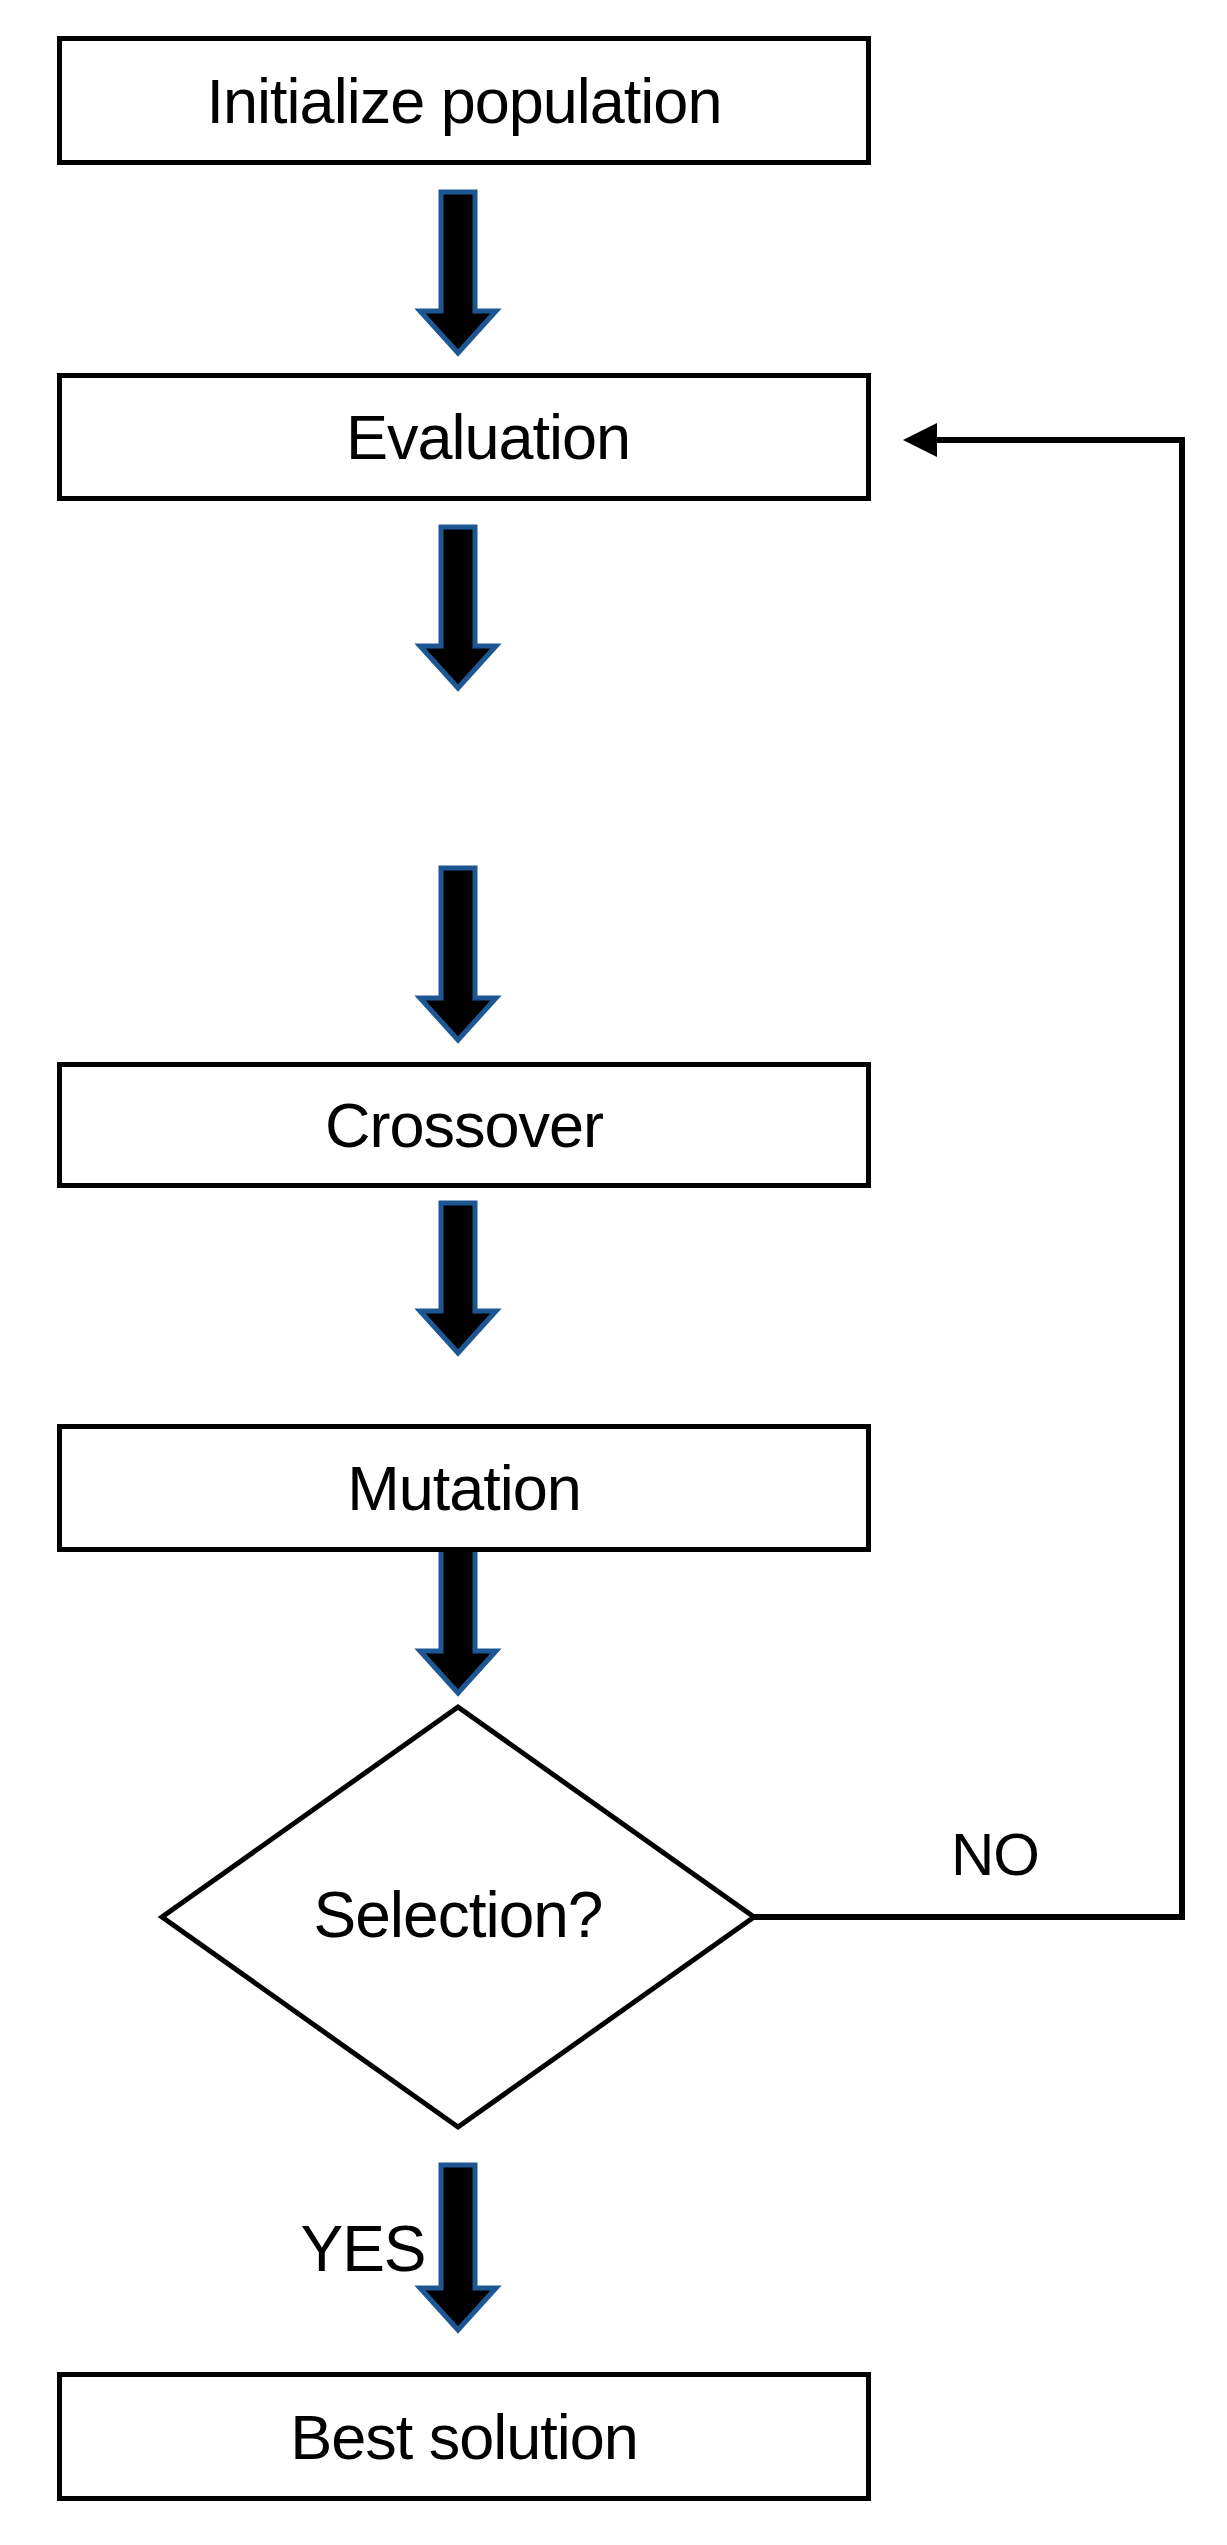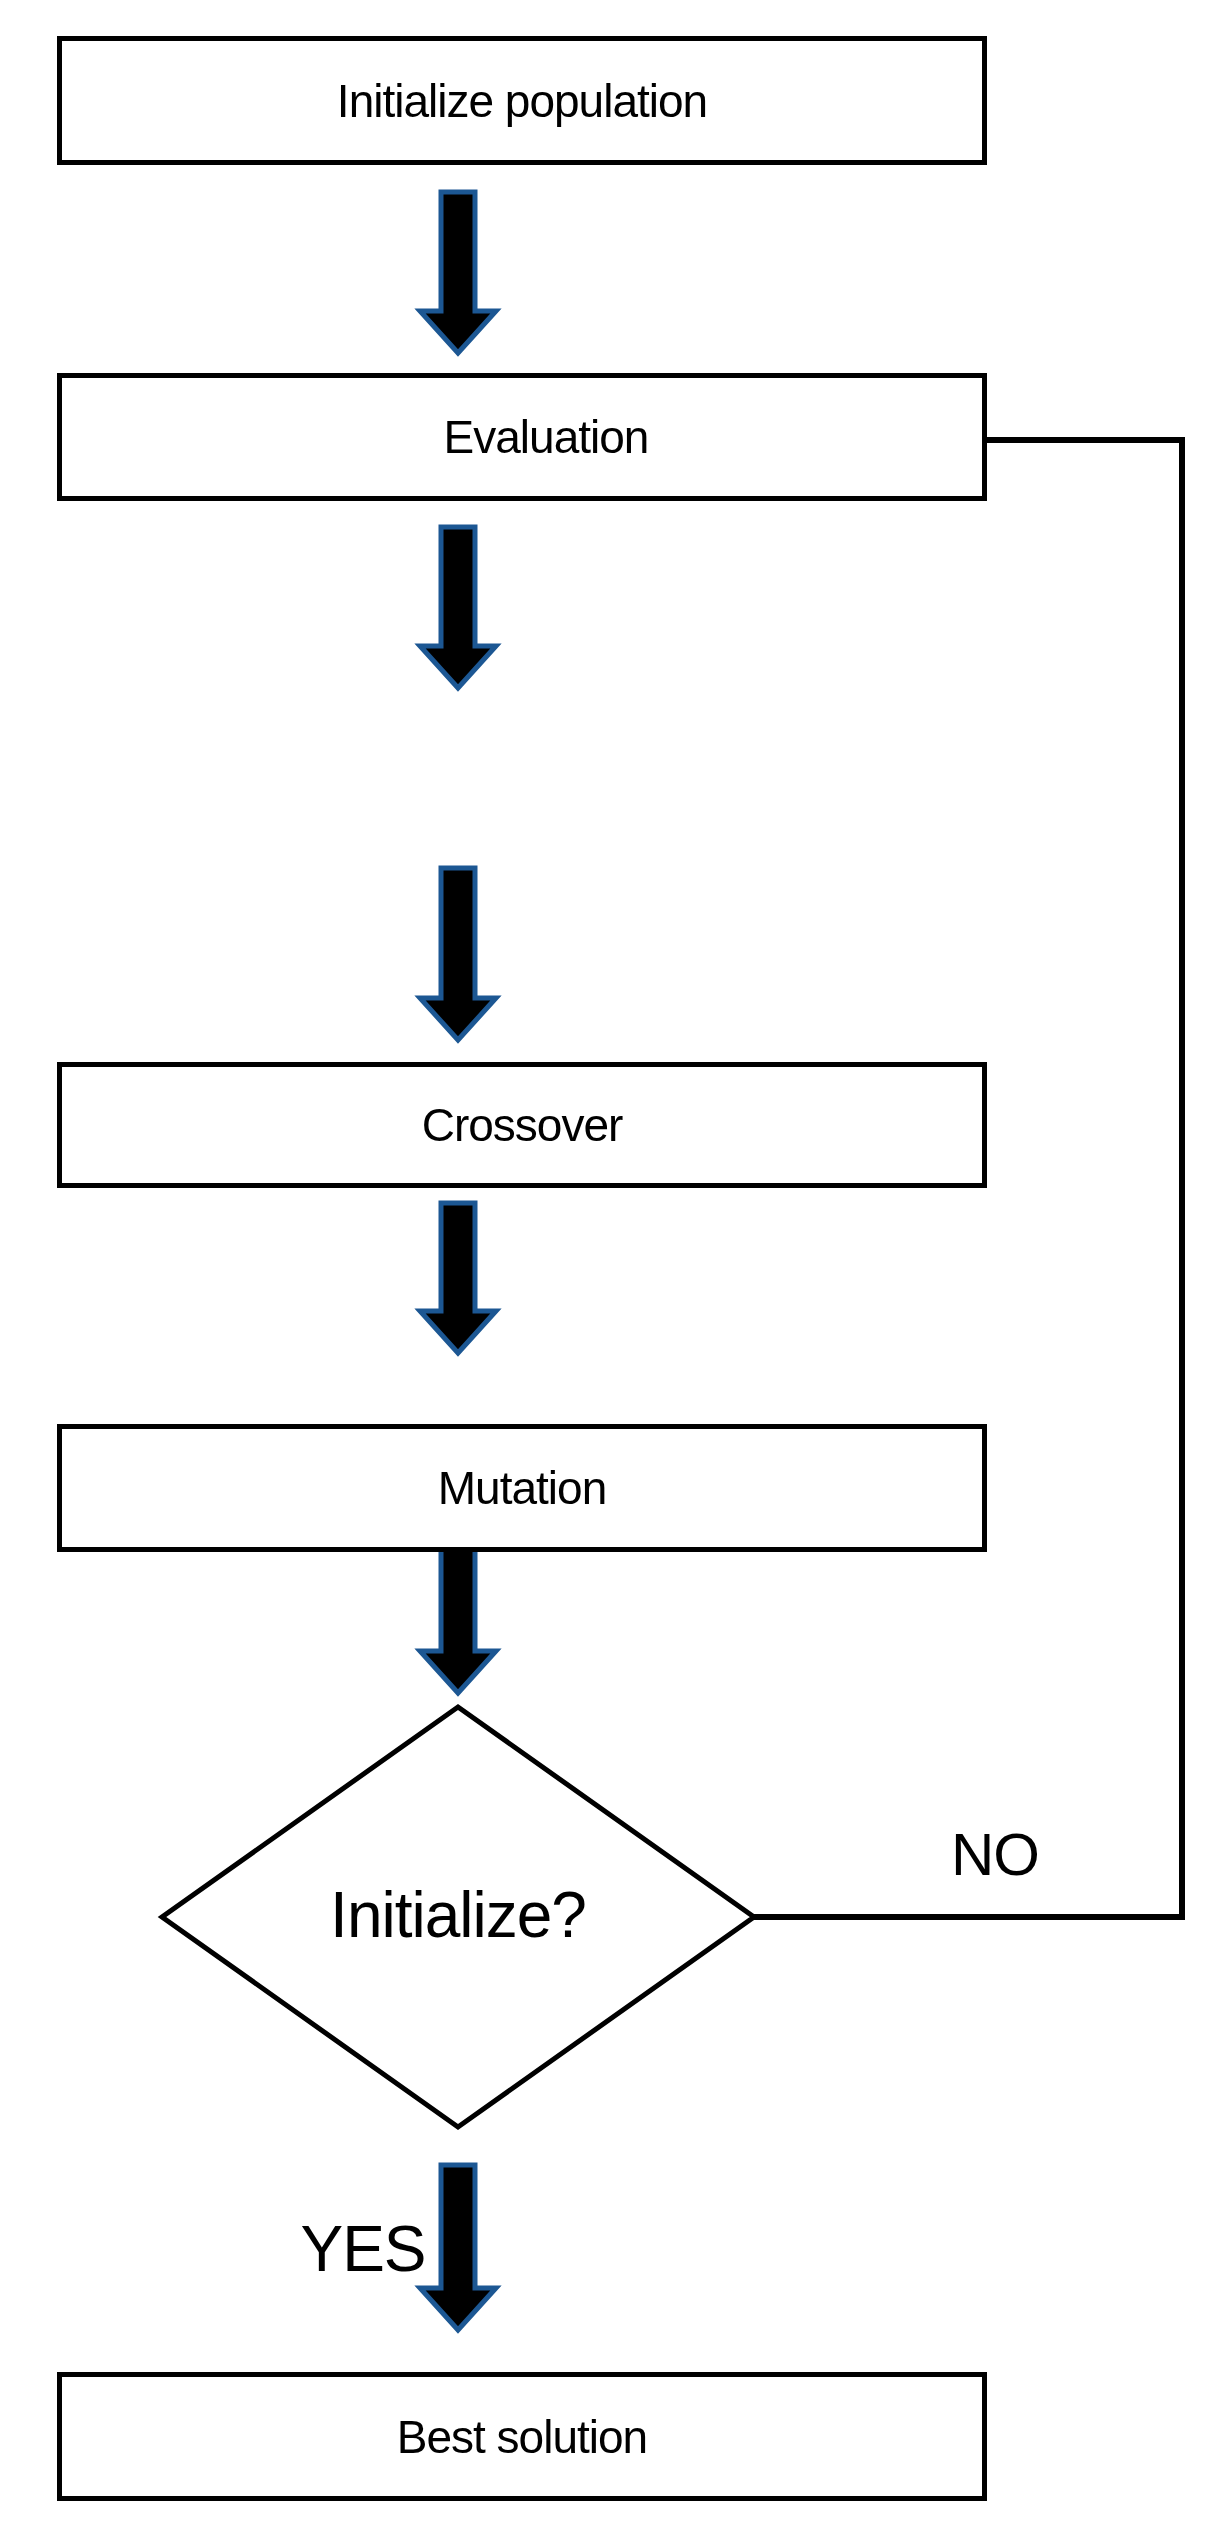--- a/index.html
+++ b/index.html
@@ -40,29 +40,29 @@
   .feedback-head { fill: var(--line); stroke: none; }
   .diamond {
     fill: var(--shape-fill);
     stroke: var(--shape-border);
     stroke-width: 5;
     stroke-linejoin: miter;
   }
   .box {
     position: absolute;
     left: 57px;
-    width: 930px;
+    width: 814px;
     height: 128px;
     box-sizing: border-box;
     border: 5px solid var(--shape-border);
     background: var(--shape-fill);
     display: flex;
     align-items: center;
     justify-content: center;
-    font-size: 46px;
+    font-size: 63px;
     color: var(--text);
     letter-spacing: -1px;
     white-space: nowrap;
   }
   .box.b-initialize { top: 36px; height: 129px; }
   .box.b-evaluation { top: 373px; padding-left: 48px; }
   .box.b-selection  { top: 708px; }
   .box.b-crossover  { top: 1062px; height: 126px; }
   .box.b-mutation   { top: 1424px; }
   .box.b-best       { top: 2372px; height: 129px; }
@@ -116,21 +116,21 @@
 
 
   <div class="box b-crossover">
     <span>Crossover</span>
   </div>
 
   <div class="box b-mutation">
     <span>Mutation</span>
   </div>
 
-  <div class="flow-label label-terminate">Initialize?</div>
+  <div class="flow-label label-terminate">Selection?</div>
 
   <div class="flow-label label-no">NO</div>
   <div class="flow-label label-yes">YES</div>
 
   <div class="box b-best">
     <span>Best solution</span>
   </div>
 
 </div>
 

